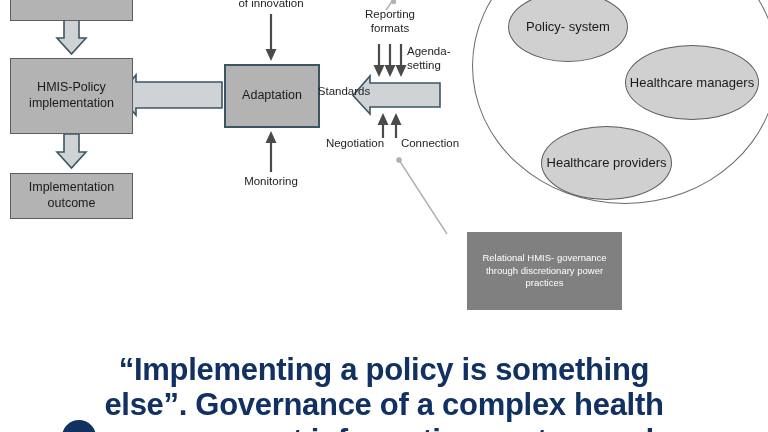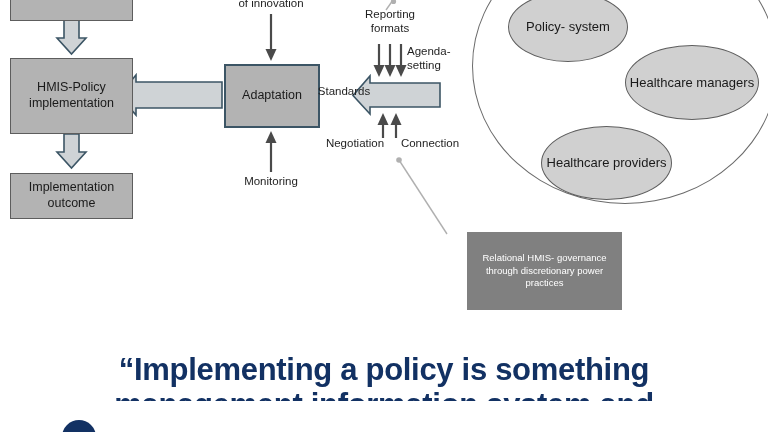--- a/index.html
+++ b/index.html
@@ -234,18 +234,19 @@
 managers</span>
   </div>
 
   <div class="ellipse" style="left:541px; top:126px; width:131px; height:74px;">
     <span>Healthcare
 providers</span>
   </div>
 
   <div class="title-wrap">
     <div class="title-line">“Implementing a policy is something</div>
+    <div class="title-line">else”. Governance of a complex health</div>
     <div class="title-line cut">management information system and</div>
   </div>
 
   <div class="bullet-dot"></div>
 
 </div>
 
 </body></html>

